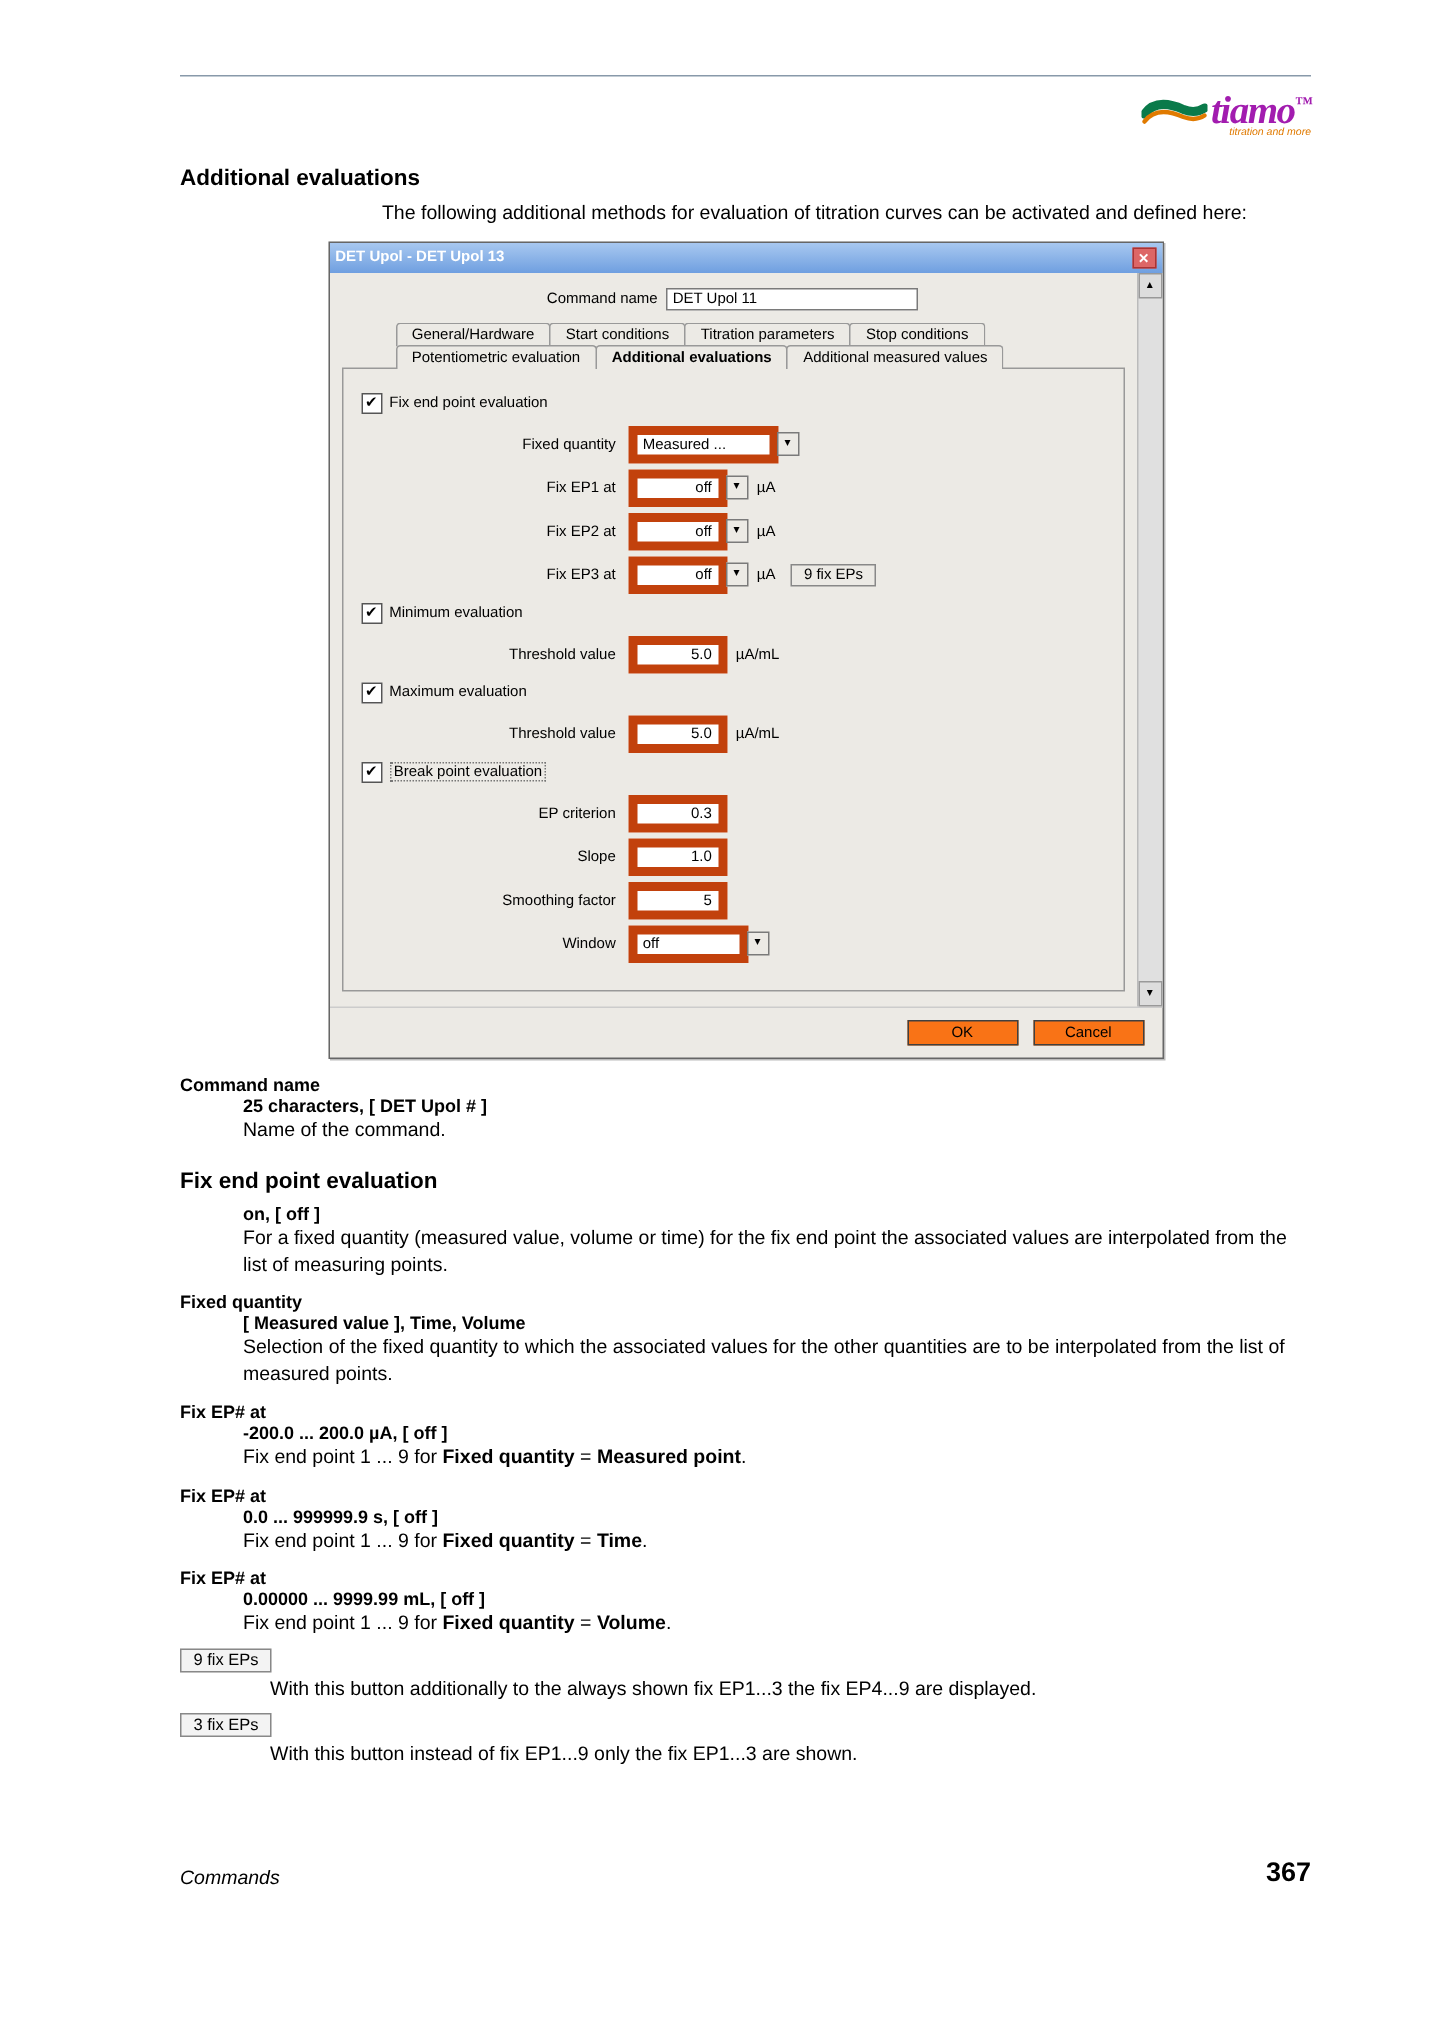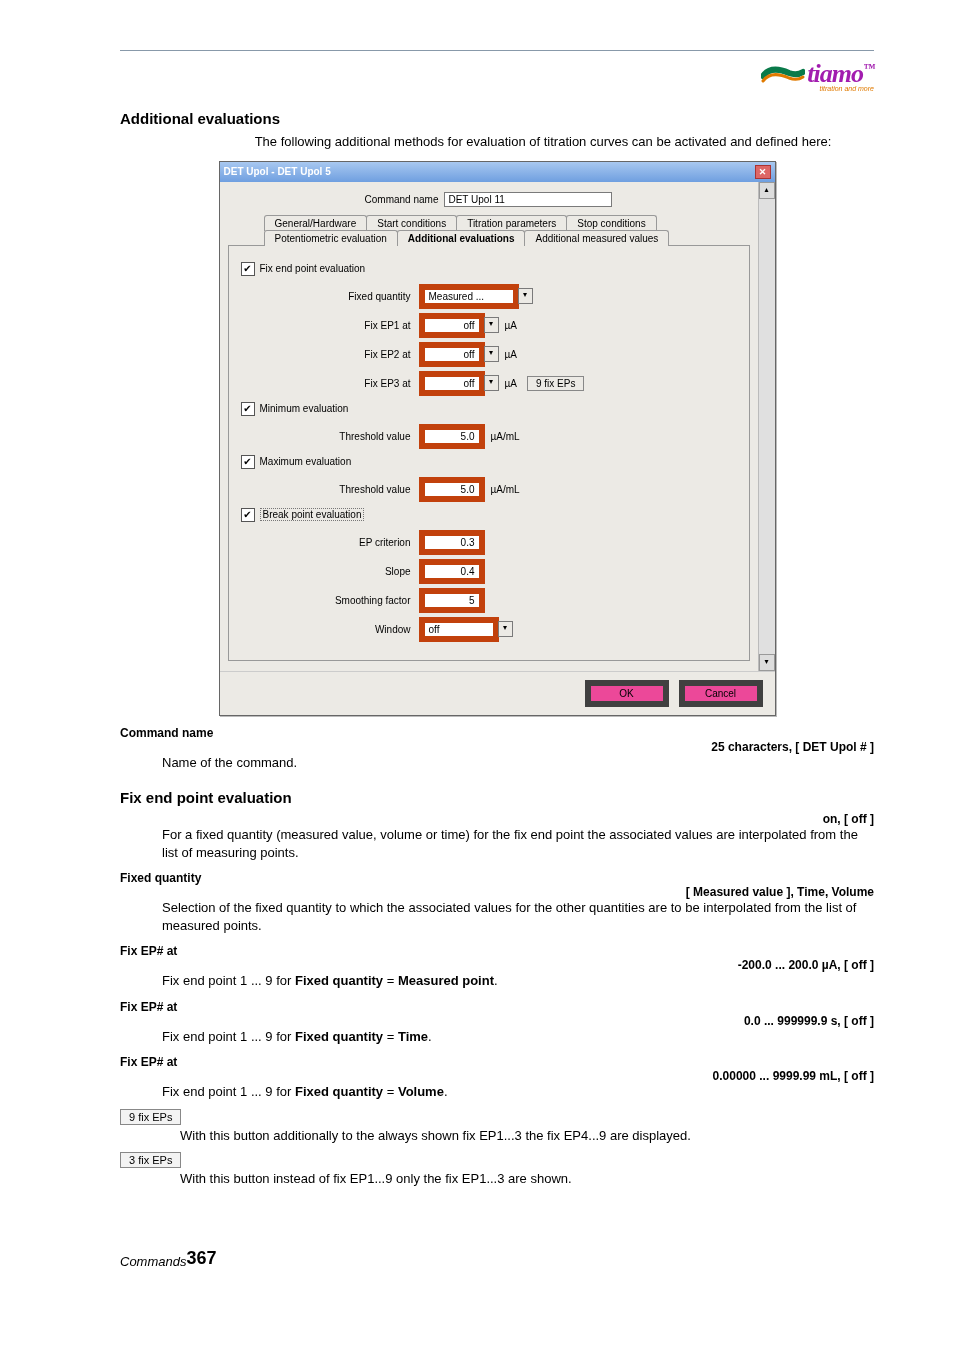--- a/index.html
+++ b/index.html
@@ -215,60 +215,60 @@
     font-size:10px;
   }
   .btn-row {
     display:flex;
     justify-content:flex-end;
     gap:10px;
     padding:8px 12px;
     border-top:1px solid #ccc;
   }
   .dlg-btn {
-    border:6px solid #404040;
-    background:#ec4899;
+    border:1px solid #404040;
+    background:#f97316;
     padding:2px 0;
     width:72px;
     text-align:center;
     font-size:10px;
   }
 
   .param-label {
     font-weight:bold;
     font-size:12px;
     margin-top:10px;
   }
   .param-indent {
     margin-left:42px;
   }
   .param-sub-bold {
     font-weight:bold;
     font-size:12px;
-    text-align:right;
   }
   .param-desc {
     font-size:13px;
     line-height:1.35;
   }
   .inline-btn {
     display:inline-block;
     border:1px solid #888;
     background:#f3f3f3;
     padding:1px 8px;
     font-size:11px;
     margin: 8px 0 2px 0;
   }
   .body-indent2 {
     margin-left:60px;
     font-size:13px;
     line-height:1.35;
   }
   .footer {
     display:flex;
+    justify-content:space-between;
     align-items:flex-end;
     margin-top:60px;
     font-size:12px;
   }
   .footer .fleft { font-style:italic; font-size:13px; }
   .footer .fright { font-weight:bold; font-size:18px; }
 </style>
 </head>
 <body>
 
@@ -286,21 +286,21 @@
       </div>
     </div>
   </div>
 
   <h2 class="section">Additional evaluations</h2>
   <div class="body-indent">The following additional methods for evaluation of titration curves can be activated and defined here:</div>
 
   <div class="dialog-wrap">
     <div class="dialog">
       <div class="titlebar">
-        <span>DET Upol - DET Upol 5</span>
+        <span>DET Upol - DET Upol 13</span>
         <span class="close">✕</span>
       </div>
       <div class="dlg-inner">
         <div class="dlg-main">
           <div class="cmd-row">
             <span>Command name</span>
             <input value="DET Upol 11" style="">
           </div>
           <div class="tabs">
             <div class="tabrow">
@@ -367,21 +367,21 @@
               <div class="chk-row boxed">
                 <span class="chk">✔</span>
                 <span class="lbl">Break point evaluation</span>
               </div>
               <div class="field-row">
                 <span class="flabel">EP criterion</span>
                 <span class="val">0.3</span>
               </div>
               <div class="field-row">
                 <span class="flabel">Slope</span>
-                <span class="val">0.4</span>
+                <span class="val">1.0</span>
               </div>
               <div class="field-row">
                 <span class="flabel">Smoothing factor</span>
                 <span class="val">5</span>
               </div>
               <div class="field-row">
                 <span class="flabel">Window</span>
                 <span class="val left" style="min-width:60px">off</span>
                 <span class="dd">▾</span>
               </div>

